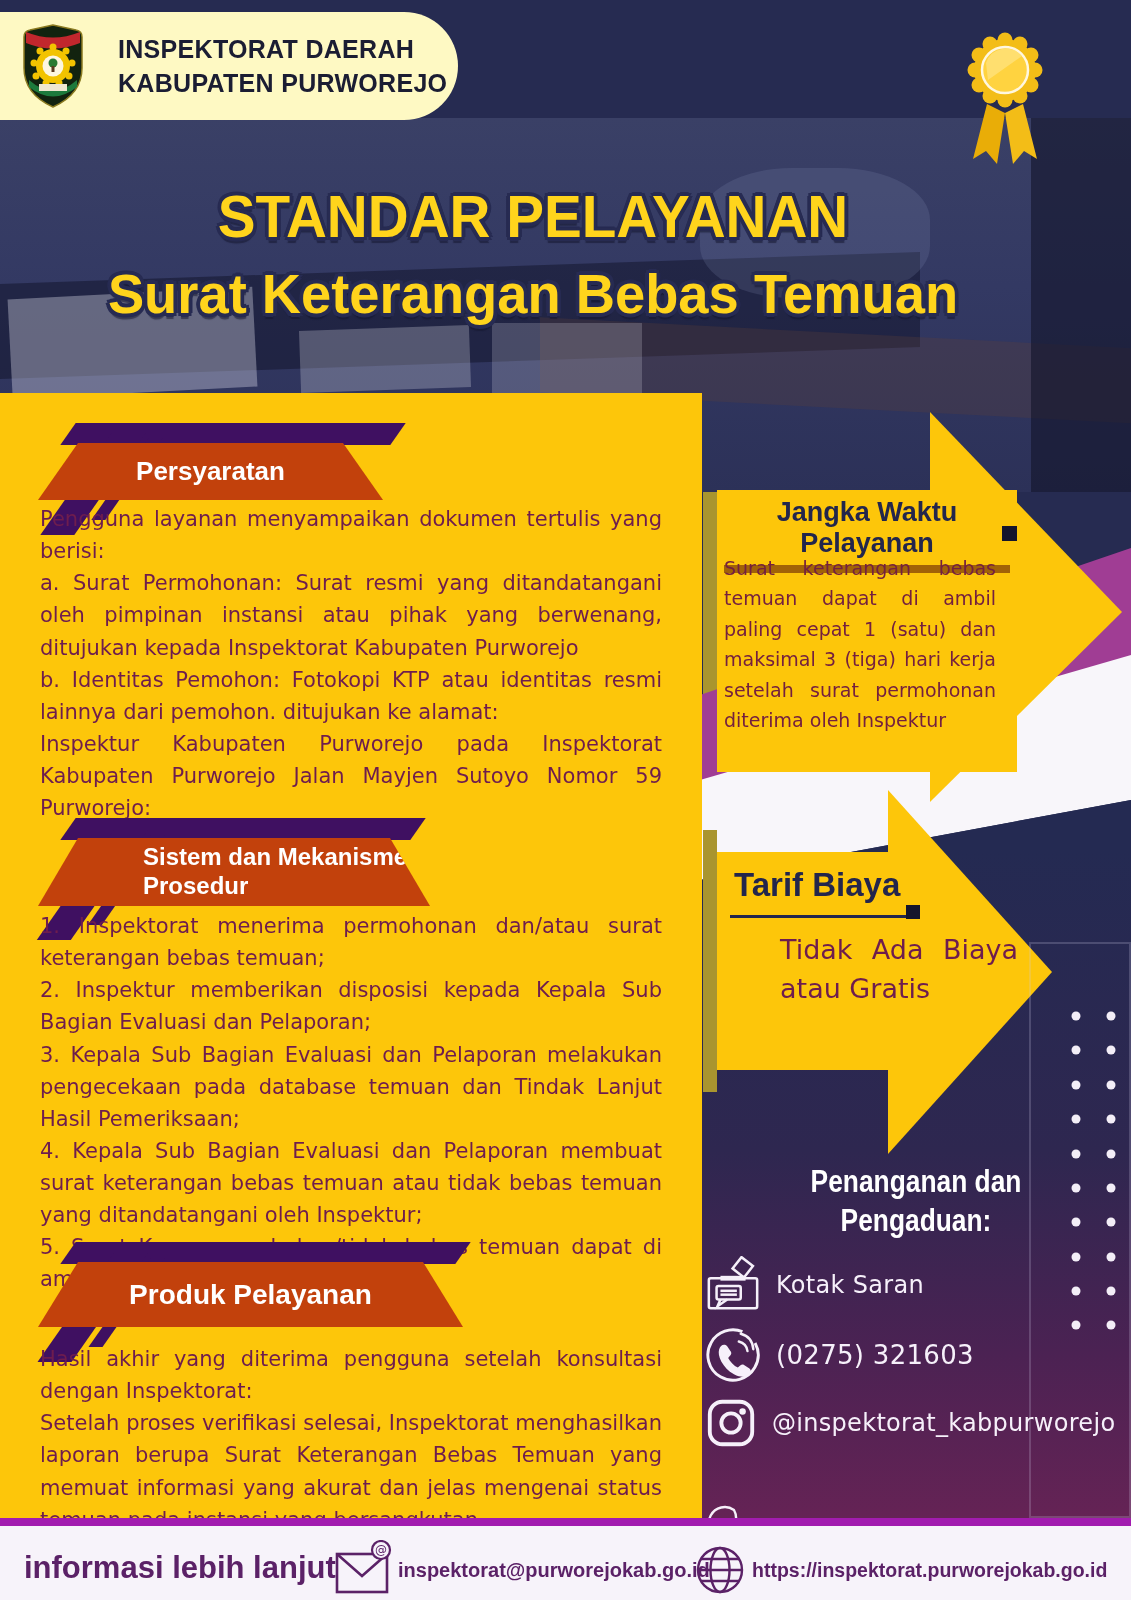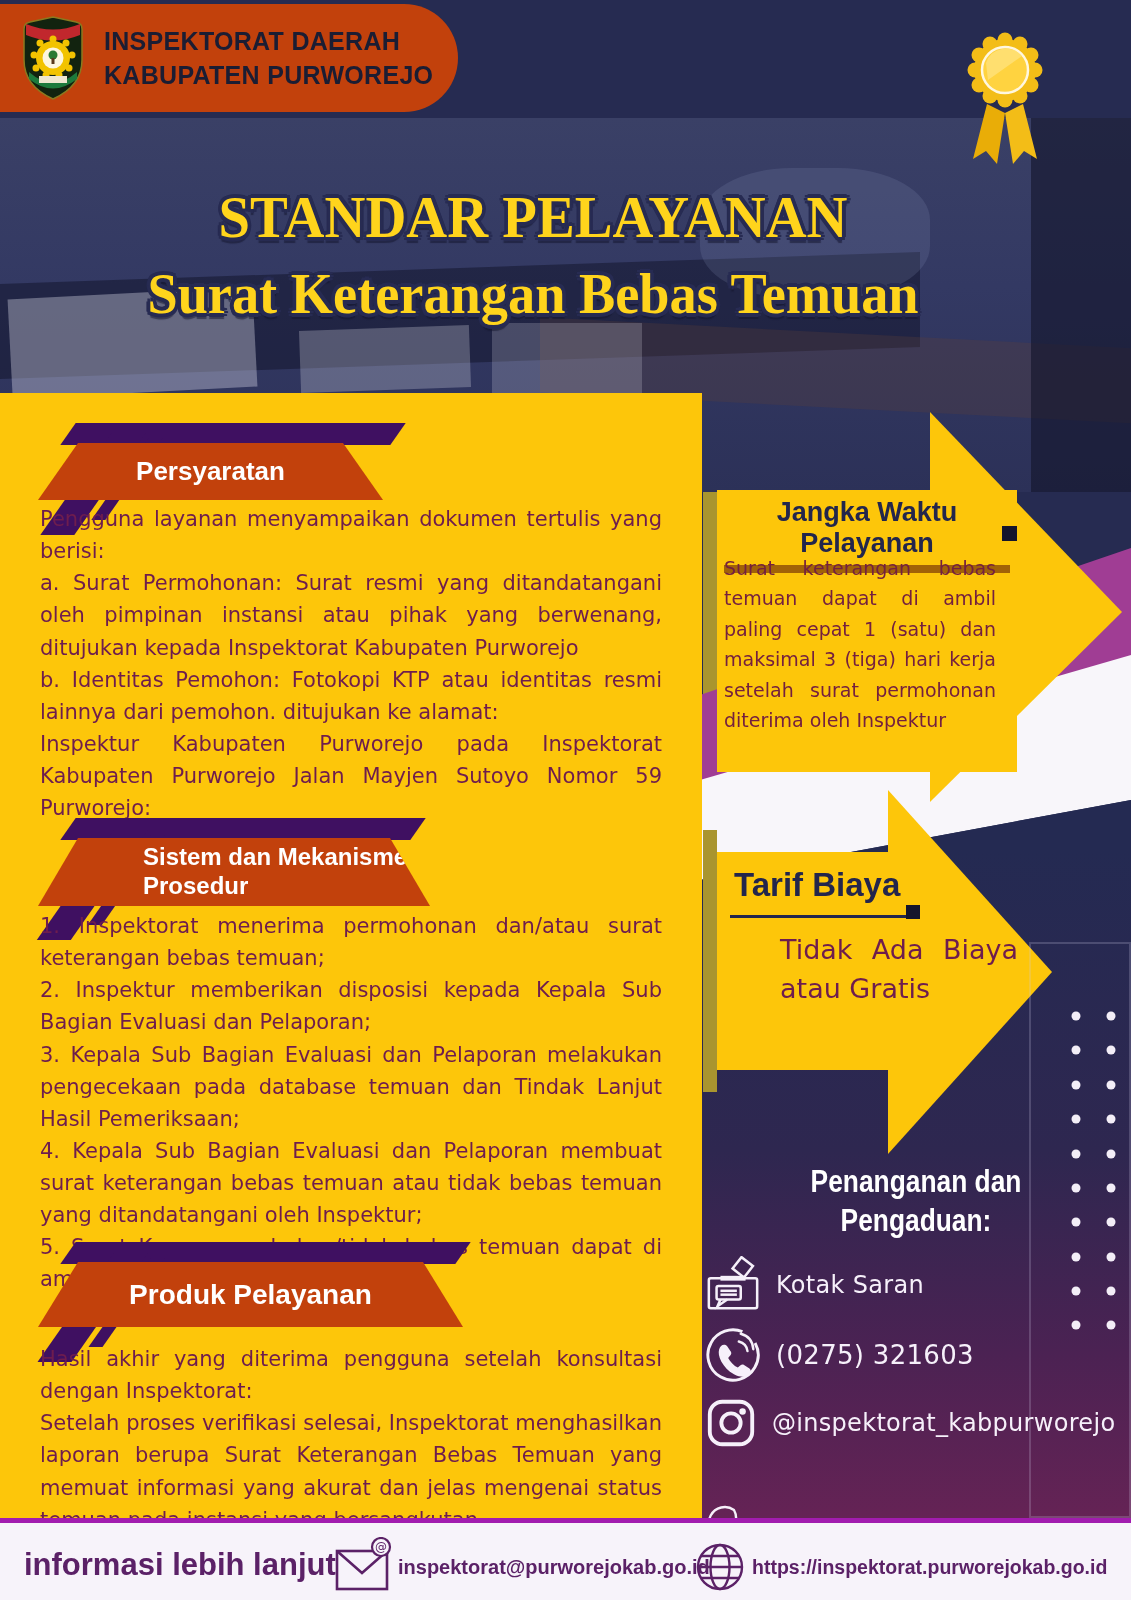--- a/index.html
+++ b/index.html
@@ -11,27 +11,27 @@
   .abs{position:absolute;}
   
   #photo-band{left:0;top:118px;width:1131px;height:374px;
     background:linear-gradient(180deg,#3a4066 0%,#333963 45%,#2c3158 100%);z-index:1;overflow:hidden;}
   .blotch{position:absolute;}
   
   #bg-svg{left:0;top:0;z-index:2;pointer-events:none;}
   
   #left-panel{left:0;top:393px;width:702px;height:1125px;background:#fdc60a;z-index:3;}
   
-  #header-pill{left:0;top:4px;width:458px;height:108px;background:#c2410c;
-    border-radius:0 54px 54px 0;z-index:6;display:flex;align-items:center;}
+  #header-pill{left:0;top:12px;width:458px;height:108px;background:#fef9c3;
+    border-radius:0 54px 54px 0;z-index:6;display:flex;align-items:center;gap:14px;}
   #header-text{margin-left:14px;font-family:"Liberation Sans",sans-serif;font-weight:bold;
     color:#1b1d33;font-size:25px;line-height:1.38;letter-spacing:.3px;}
   
   #title-wrap{left:0;top:183px;width:1066px;text-align:center;z-index:6;color:#ffd41c;
-    font-family:Liberation Serif, serif;font-weight:bold;}
+    font-family:Liberation Sans, sans-serif;font-weight:bold;}
   .outline{
     text-shadow:-3px -3px 0 #272b52,3px -3px 0 #272b52,-3px 3px 0 #272b52,3px 3px 0 #272b52,
       -4px 0 0 #272b52,4px 0 0 #272b52,0 -4px 0 #272b52,0 4px 0 #272b52,0 6px 1px rgba(20,22,45,.55);}
   #title-line1{font-size:59px;transform:scaleX(.96);transform-origin:center;}
   #title-line2{font-size:56px;margin-top:10px;transform:scaleX(.97);transform-origin:center;}
   
   .banner{position:absolute;z-index:5;}
   .banner .bar-top{position:absolute;background:#3f1061;height:22px;transform:skewX(-35deg);}
   .banner .slash1{position:absolute;background:#3f1061;width:34px;transform:skewX(-35deg);}
   .banner .slash2{position:absolute;background:#3f1061;width:14px;transform:skewX(-35deg);}
@@ -45,21 +45,21 @@
   
   .r-head{position:absolute;z-index:5;color:#23264c;font-family:"Liberation Sans",sans-serif;
     font-weight:bold;}
   .sq{position:absolute;z-index:5;background:#15152c;}
   .rule{position:absolute;z-index:5;border-top:3px solid #23264c;}
   .contact-row{position:absolute;z-index:5;left:704px;display:flex;align-items:center;gap:14px;height:58px;}
   .contact-label{color:#f6f0fa;font-size:24px;letter-spacing:.3px;}
   .condensed{transform:scaleX(.85);transform-origin:center top;}
   
   #footer{left:0;top:1518px;width:1131px;height:82px;background:#f7f3fa;z-index:6;
-    border-top:5px solid #a21caf;box-sizing:border-box;}
+    border-top:8px solid #a21caf;box-sizing:border-box;}
   .f-text{position:absolute;color:#5b2167;font-family:"Liberation Sans",sans-serif;font-weight:bold;}
 </style>
 </head>
 <body>
 
 <div class="abs" id="photo-band">
   <div class="blotch" style="left:0;top:150px;width:920px;height:95px;background:rgba(15,18,40,.5);transform:skewY(-2deg);"></div>
   <div class="blotch" style="left:540px;top:215px;width:600px;height:75px;background:rgba(96,64,54,.28);transform:skewY(3deg);"></div>
   <div class="blotch" style="left:10px;top:175px;width:245px;height:100px;background:rgba(235,235,245,.34);transform:rotate(-3deg);"></div>
   <div class="blotch" style="left:300px;top:210px;width:170px;height:62px;background:rgba(235,235,245,.26);transform:rotate(-2deg);"></div>

